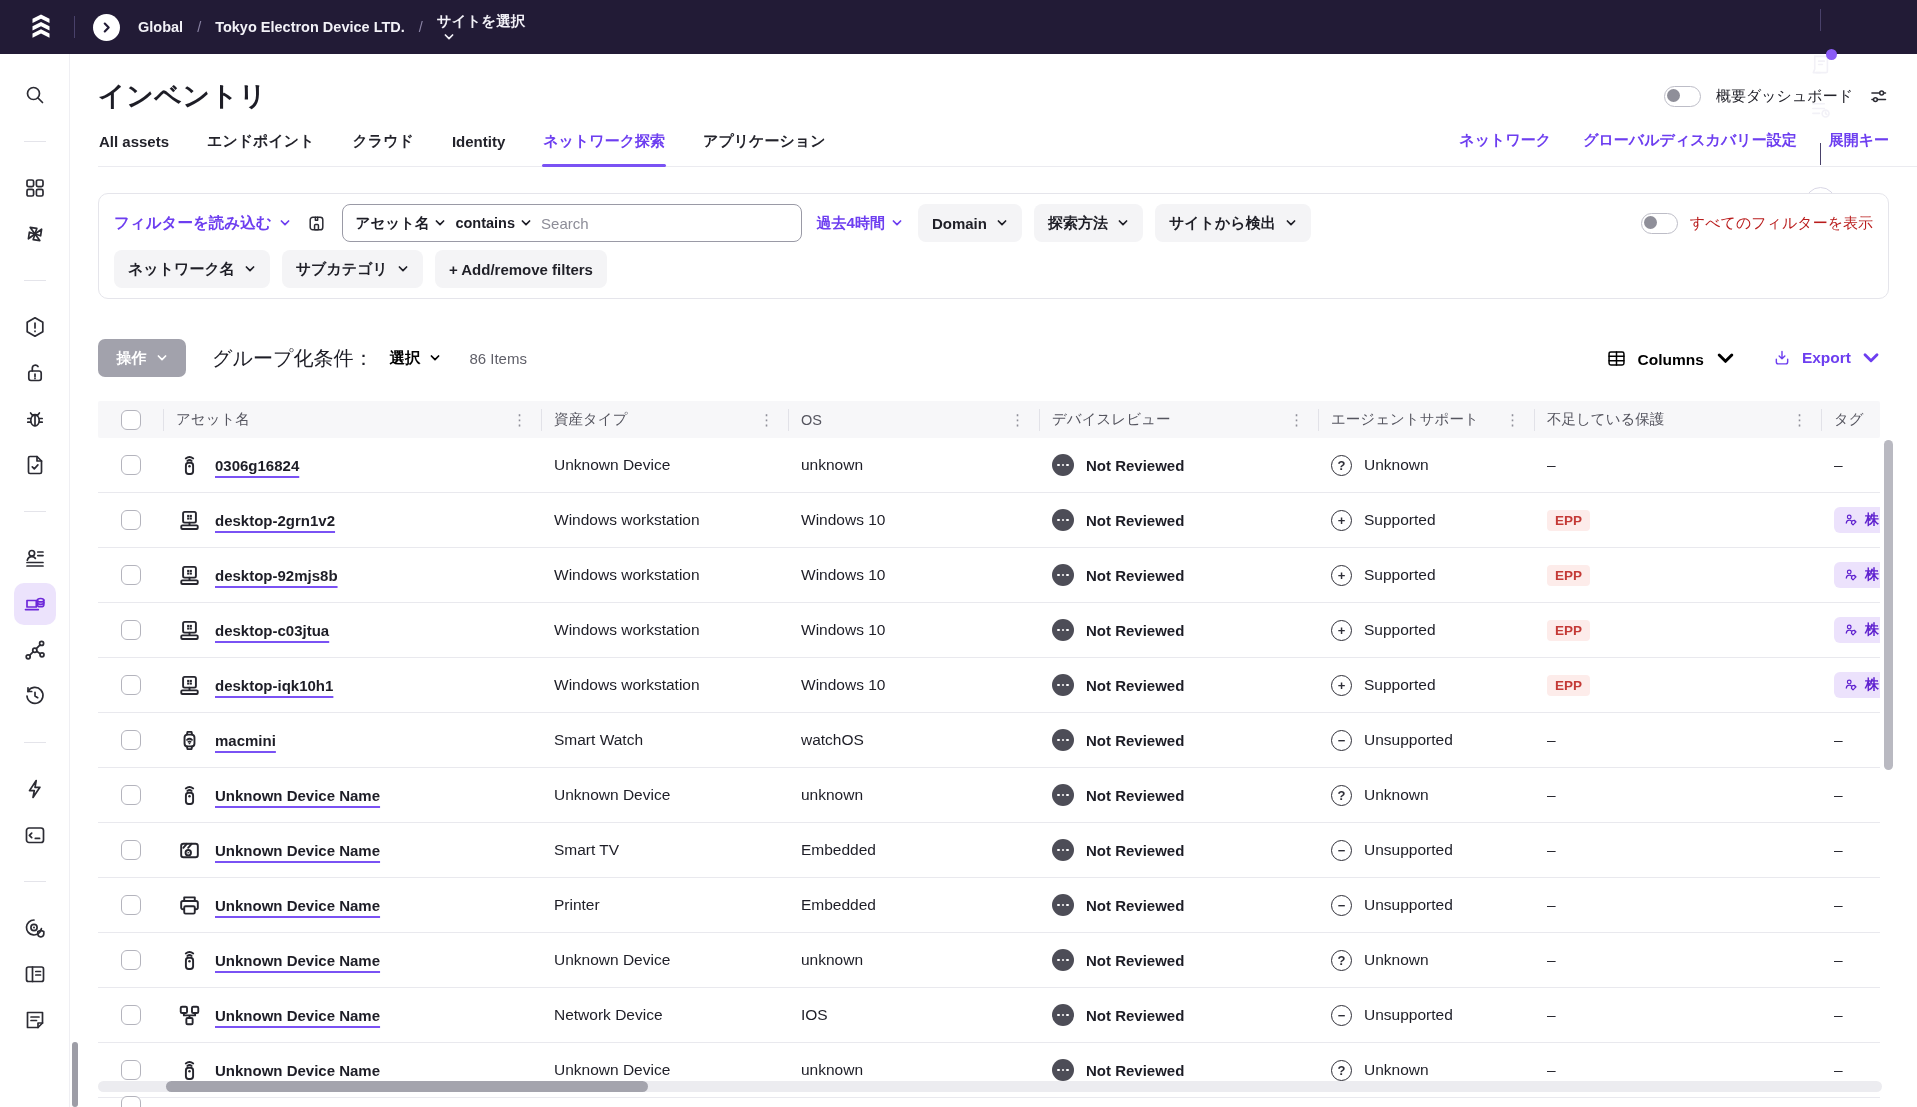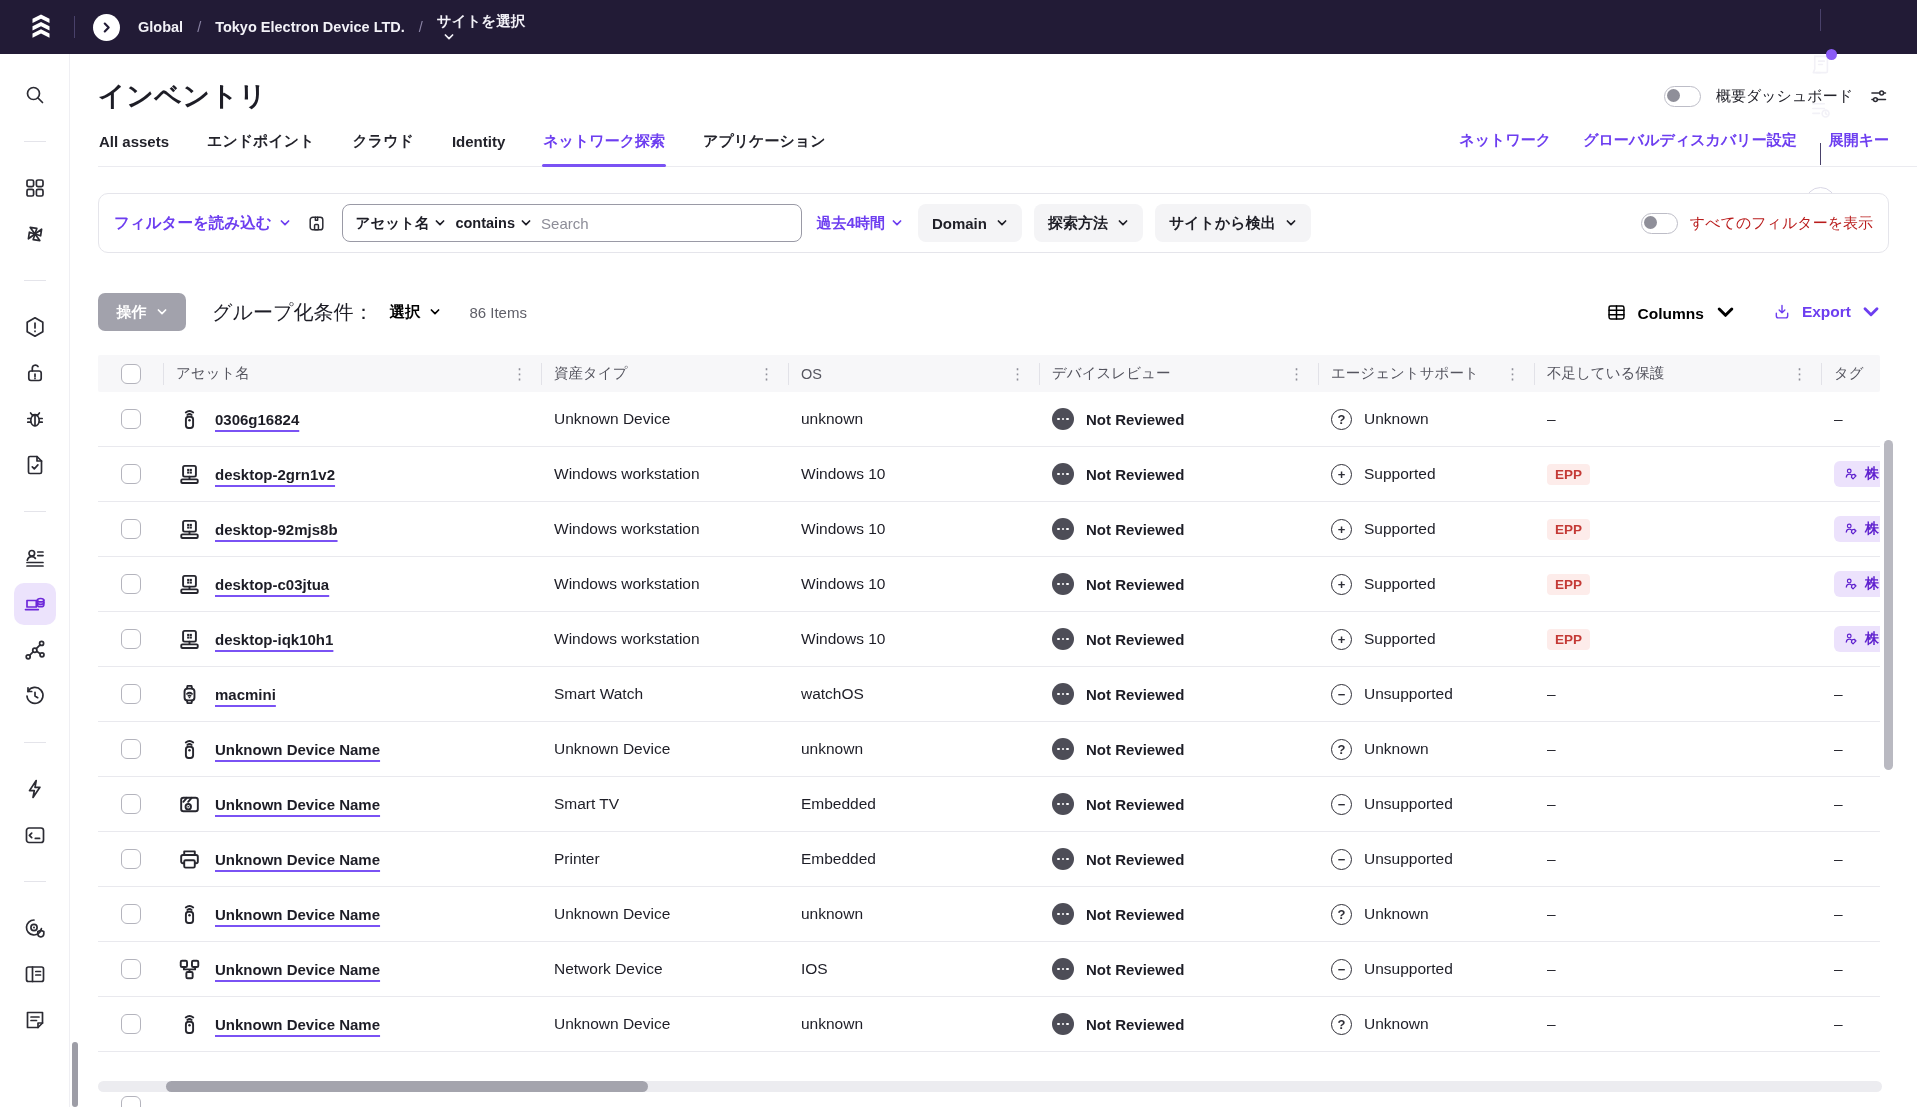--- a/index.html
+++ b/index.html
@@ -538,20 +538,39 @@
               </svg>
             </button>
           </div>
         <div class="f-right">
           <span class="toggle">
               <span class="knob"></span>
             </span>
           <span>すべてのフィルターを表示</span>
         </div>
       </div>
+      <div class="f-row f-row2">
+        <div style="display:flex;gap:12px" id="chips2">
+            <button class="chip">
+              <span>ネットワーク名</span>
+              <svg class="ic chev">
+                <use href="#i-chevdown"></use>
+              </svg>
+            </button>
+            <button class="chip">
+              <span>サブカテゴリ</span>
+              <svg class="ic chev">
+                <use href="#i-chevdown"></use>
+              </svg>
+            </button>
+          </div>
+        <button class="chip">
+          <span>+ Add/remove filters</span>
+        </button>
+      </div>
     </section>
 
     <div class="toolbar">
       <button class="btn-actions">
         <span>操作</span>
         <svg class="ic chev">
             <use href="#i-chevdown"></use>
           </svg>
       </button>
       <span class="group-label">グループ化条件：</span>

